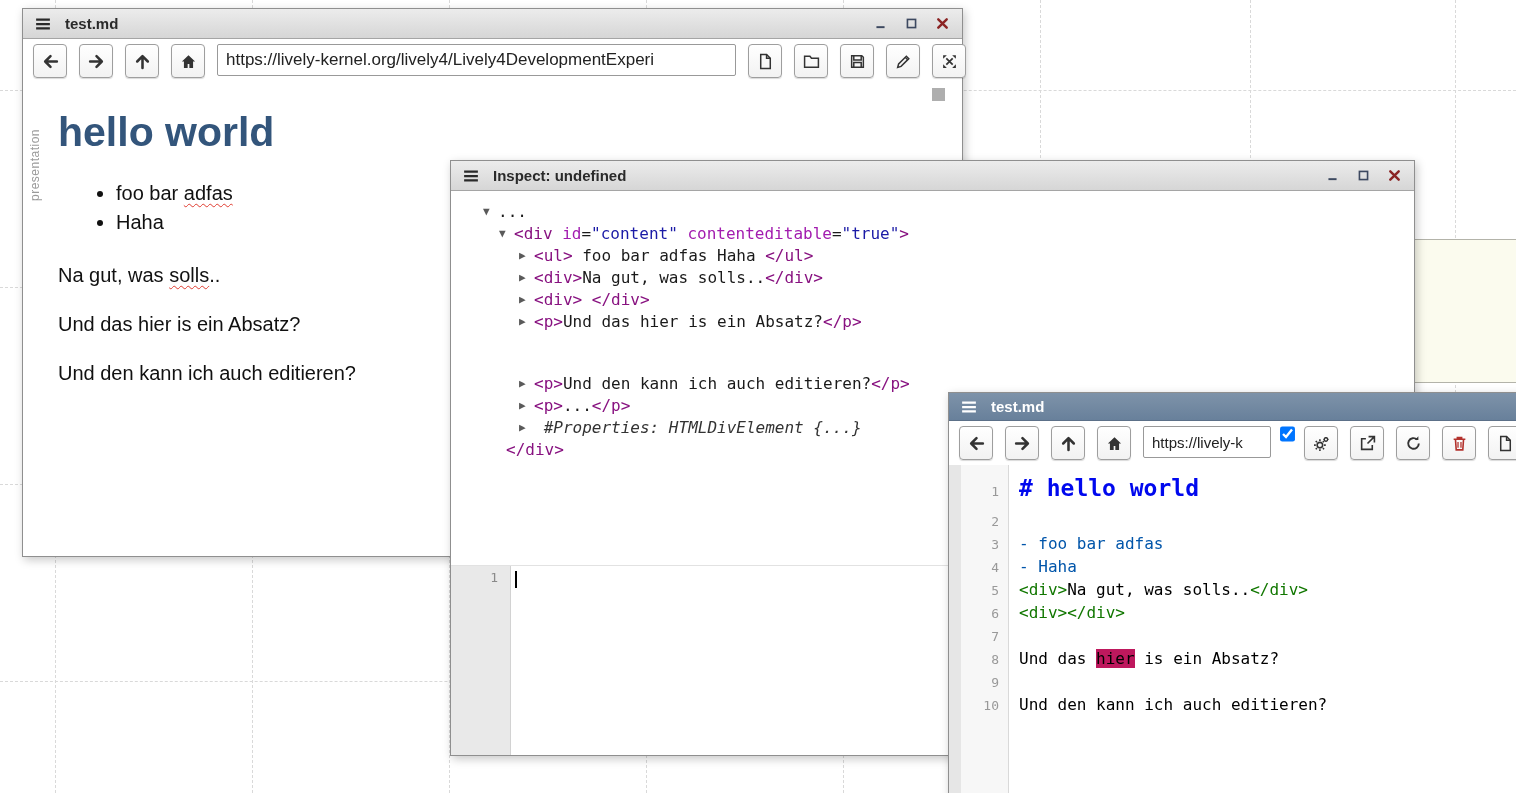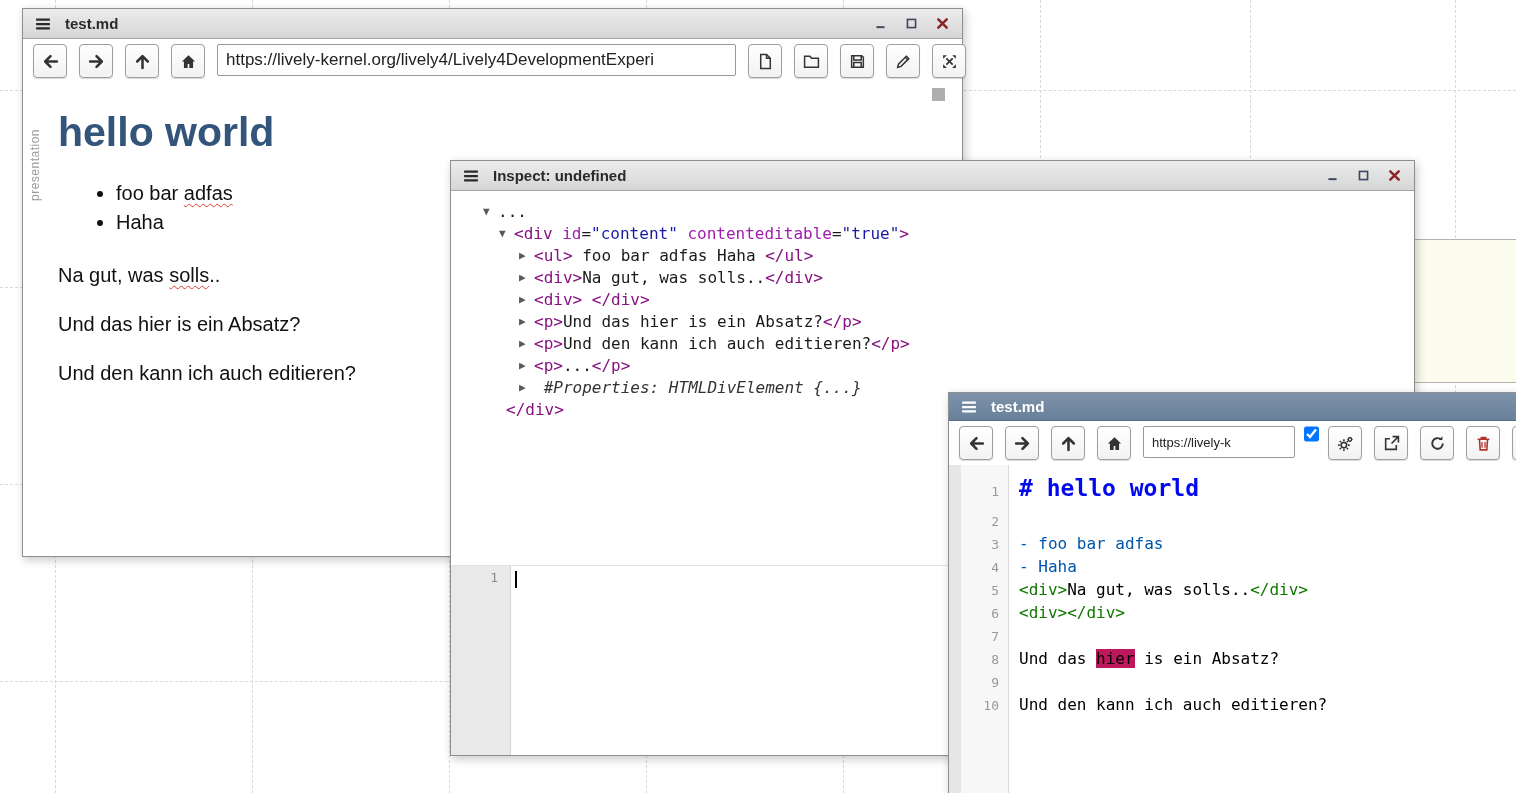--- a/index.html
+++ b/index.html
@@ -32,21 +32,21 @@
   .tbtn{width:34px;height:34px;flex:none;display:flex;align-items:center;justify-content:center;
     background:linear-gradient(#ffffff,#f2f2f2);border:1px solid #9e9e9e;border-radius:4px;
     box-shadow:0 1px 1px rgba(0,0,0,.15);color:#333;cursor:pointer;padding:0}
   .tbtn.danger{color:#b3312c}
   .icon{display:inline-flex;width:17px;height:17px}
   .icon svg{width:100%;height:100%}
   .hamburger{width:20px;height:20px;color:inherit;flex:none}
   .url-input{height:32px;border:1px solid #999;border-radius:2px;padding:0 8px;
     font-size:17px;color:#222;background:#fff;font-family:"Liberation Sans",sans-serif}
   #w1-url{width:519px;flex:none}
-  #w3-url{width:152px;font-size:13px;flex:none}
+  #w3-url{width:128px;font-size:15px;flex:none}
   .tcheck{width:16px;height:16px;transform:scale(1.15);margin:0 -2px}
 
   
   .resize-sq{position:absolute;top:79px;right:17px;width:13px;height:13px;background:#aeaeae}
   .side-label{position:absolute;left:5px;top:192px;transform:rotate(-90deg);
     transform-origin:0 0;font-size:12px;color:#9a9a9a;letter-spacing:.5px;white-space:nowrap}
   .preview-content{padding:26px 35px 0 35px;color:#111}
   .preview-content h1{font-size:41px;font-weight:bold;color:#33557b;margin:0 0 26px}
   .preview-content ul{margin:0 0 30px;padding-left:58px;font-size:20px}
   .preview-content li{margin:6px 0}
@@ -258,21 +258,21 @@
         </button>
       </span>
   </header>
   <div class="tree" id="tree">
       <div class="tree-line" style="padding-left: 32px;"><span class="tk-arrow">▼</span><span class="tk-plain">...</span></div>
       <div class="tree-line" style="padding-left: 48px;"><span class="tk-arrow">▼</span><span class="tk-tag">&lt;div </span><span class="tk-attr">id</span><span class="tk-plain">=</span><span class="tk-val">"content"</span><span class="tk-plain"> </span><span class="tk-attr">contenteditable</span><span class="tk-plain">=</span><span class="tk-val">"true"</span><span class="tk-tag">&gt;</span></div>
       <div class="tree-line" style="padding-left: 68px;"><span class="tk-arrow">▶</span><span class="tk-tag">&lt;ul&gt;</span><span class="tk-plain"> foo bar adfas Haha </span><span class="tk-tag">&lt;/ul&gt;</span></div>
       <div class="tree-line" style="padding-left: 68px;"><span class="tk-arrow">▶</span><span class="tk-tag">&lt;div&gt;</span><span class="tk-plain">Na gut, was solls..</span><span class="tk-tag">&lt;/div&gt;</span></div>
       <div class="tree-line" style="padding-left: 68px;"><span class="tk-arrow">▶</span><span class="tk-tag">&lt;div&gt;</span><span class="tk-plain"> </span><span class="tk-tag">&lt;/div&gt;</span></div>
       <div class="tree-line" style="padding-left: 68px;"><span class="tk-arrow">▶</span><span class="tk-tag">&lt;p&gt;</span><span class="tk-plain">Und das hier is ein Absatz?</span><span class="tk-tag">&lt;/p&gt;</span></div>
-      <div class="tree-line" style="padding-left: 68px;"><span class="tk-arrow">▶</span><span class="tk-tag">&lt;p&gt;</span><span class="tk-plain">Und den kann ich auch editieren?</span><span class="tk-tag">&lt;/p&gt;</span></div>
+      <div class="tree-line" style="padding-left: 68px; margin-top: 40px;"><span class="tk-arrow">▶</span><span class="tk-tag">&lt;p&gt;</span><span class="tk-plain">Und den kann ich auch editieren?</span><span class="tk-tag">&lt;/p&gt;</span></div>
       <div class="tree-line" style="padding-left: 68px;"><span class="tk-arrow">▶</span><span class="tk-tag">&lt;p&gt;</span><span class="tk-plain">...</span><span class="tk-tag">&lt;/p&gt;</span></div>
       <div class="tree-line" style="padding-left: 68px; font-style: italic;"><span class="tk-arrow">▶</span><span class="tk-props"> #Properties: HTMLDivElement {...}</span></div>
       <div class="tree-line" style="padding-left: 55px;"><span class="tk-tag">&lt;/div&gt;</span></div>
     </div>
   <div class="mini-editor">
     <div class="mini-gutter">
       <span>1</span>
     </div>
     <div class="mini-caret"></div>
   </div>

